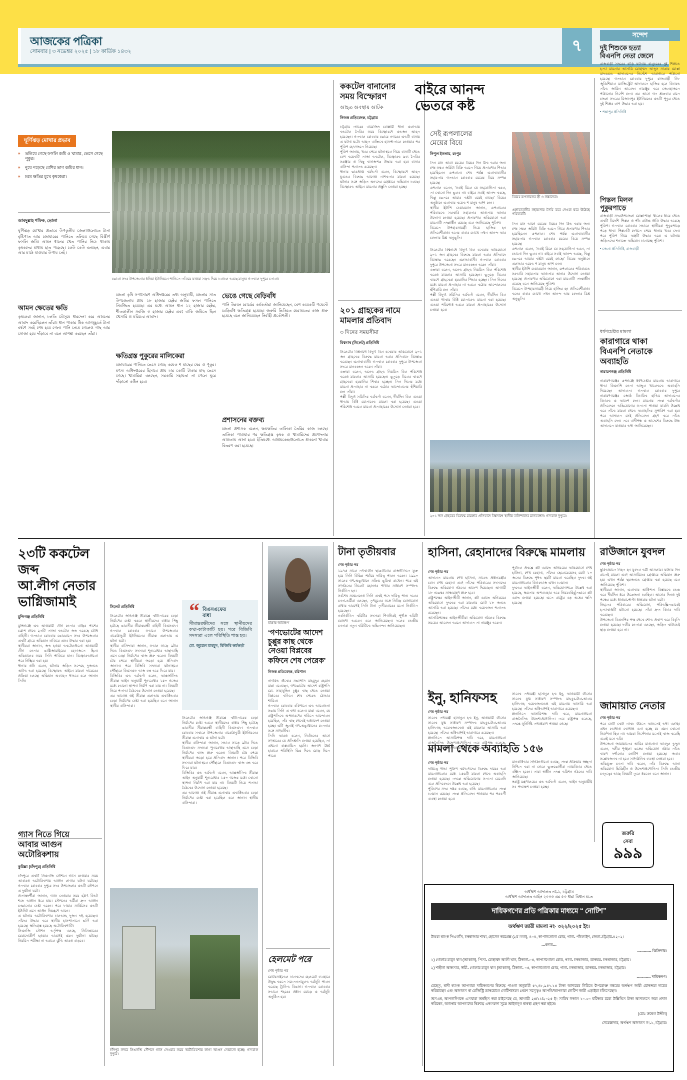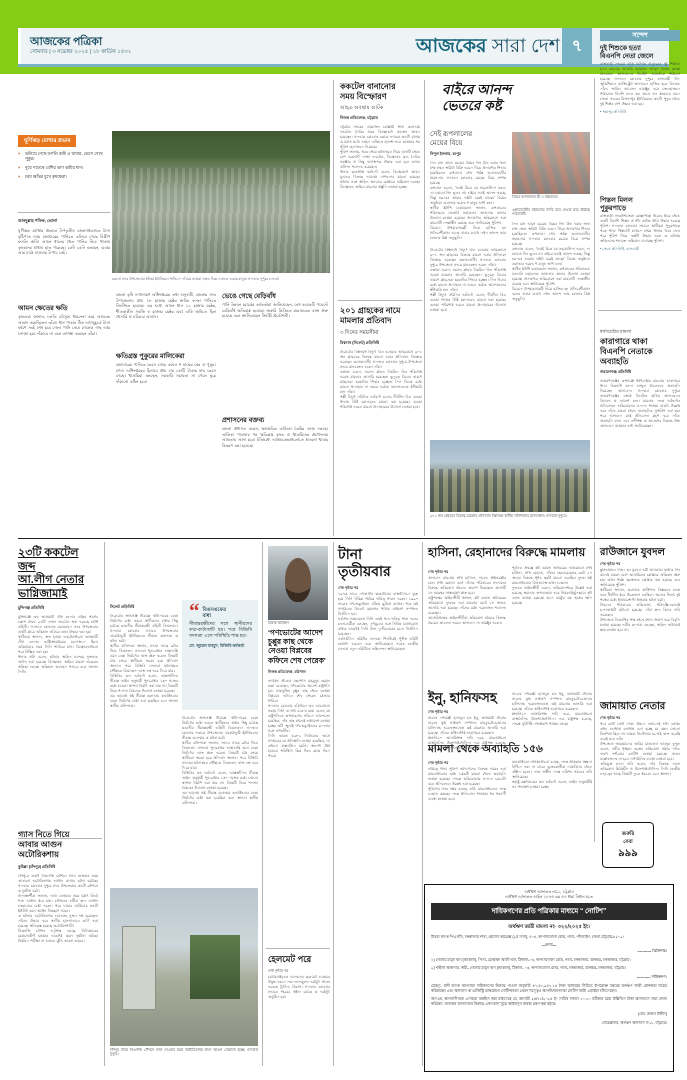--- a/index.html
+++ b/index.html
@@ -45,21 +45,21 @@
   .h-md  { font-size: 10.5px; font-weight: bold; color: #111; line-height: 1.2; }
   .h-sm  { font-size: 8px; font-weight: bold; color: #111; line-height: 1.22; }
   .h-xs  { font-size: 6.5px; font-weight: bold; color: #111; line-height: 1.24; }
   .vline { position: absolute; width: 0; border-left: 0.6px solid #b5b5b5; }
   .hline { position: absolute; height: 0; border-top: 0.6px solid #b5b5b5; }
   .hline-dark { position: absolute; height: 0; border-top: 1px solid #222; }
 
   
   #masthead {
     position: absolute; left: 0; top: 0; width: 687px; height: 74px;
-    background: #84cc16;
+    background: #fde047;
   }
   #masthead .band {
     position: absolute; left: 18px; top: 28px; width: 651px; height: 36px;
     background: #eef4f6;
   }
   #paper-logo {
     position: absolute; left: 30px; top: 33px;
     font-size: 11px; font-weight: bold; color: #1b4f63; letter-spacing: -0.2px;
   }
   #paper-date {
@@ -166,21 +166,21 @@
   .quote-attr { font-size: 4px; color: #3a5c68; margin-top: 4px; font-weight: bold;}
 
   
   #logo999 {
     position: absolute; left: 602px; top: 822px; width: 52px; height: 46px;
     border: 1.4px solid #111; border-radius: 4px; background:#fff;
     display:flex; flex-direction:column; align-items:center; justify-content:center;
   }
   #logo999 .l1{font-size:5px;font-weight:bold;color:#111;}
   #logo999 .l2{font-size:5px;font-weight:bold;color:#111;}
-  #logo999 .l3{font-size:10px;font-weight:bold;color:#111;line-height:14px;}
+  #logo999 .l3{font-size:15px;font-weight:bold;color:#111;line-height:14px;}
 
   
   #notice-box {
     position: absolute; left: 424px; top: 884px; width: 250px; height: 188px;
     border: 1px solid #111; background:#fff; padding:4px 6px;
   }
   #notice-box .nb-line { text-align:center; font-size:4px; color:#222; line-height:5.4px;}
   #notice-box .nb-bar {
     background:#2b2b2b; color:#fff; text-align:center;
     font-size:6.6px; font-weight:bold; padding:2.5px 0; margin:3px 0;
@@ -196,24 +196,20 @@
 </head>
 <body>
 
 <div id="page">
 
   <div id="masthead">
     <div class="band"></div>
     <div class="leftbar"></div>
     <div id="paper-logo">আজকের পত্রিকা</div>
     <div id="paper-date">সোমবার | ৩ নভেম্বর ২০২৫ | ১৮ কার্তিক ১৪৩২</div>
-    <div id="section-title">
-      <span class="b">আজকের</span>
-      <span>সারা দেশ</span>
-    </div>
     <div id="page-number-box">৭</div>
     <div class="baseline"></div>
   </div>
 
   <div id="sondesh-head">সন্দেশ</div>
 
   <div class="col" style="left:600px; top:44px; width:80px;">
     <div class="h-xs" style="white-space:pre-line;">দুই শিশুকে হত্যা
 বিএনপি নেতা জেলে</div>
     <div class="body-text tiny" style="margin-top:2px;">রাজবাড়ী সদরের বাড়ি ঘটনায় বালুচরের দুই শিশুকে হত্যা মামলার আসামি মোহাম্মদ আব্দুস সাত্তার মোল্লা মাদবরকে আদালতের নির্দেশে কারাগারে পাঠানো হয়েছে। গতকাল রোববার দুপুরে রাজবাড়ী চিফ জুডিশিয়াল ম্যাজিস্ট্রেট আদালতে হাজির হলে বিচারক তাঁকে জামিন আবেদন নামঞ্জুর করে জেলহাজতে পাঠানোর নির্দেশ দেন। এর আগে গত শুক্রবার রাতে জেলা সদরের মিজানপুর ইউনিয়নের একটি পুকুর থেকে দুই শিশুর লাশ উদ্ধার করা হয়।</div>
@@ -298,21 +294,21 @@
 মামলার প্রতিবাদ</div>
     <div style="font-size:5.4px;color:#333;margin-top:3px;">৩ দিনের সময়সীমা</div>
     <div class="byline" style="font-size:3.8px;margin-top:3px;">বিশ্বনাথ (সিলেট) প্রতিনিধি</div>
     <div class="body-text tiny" style="height:110px;white-space:pre-line;">সিলেটের বিশ্বনাথে বিদ্যুৎ বিল বকেয়ার অভিযোগে ২০১ জন গ্রাহকের বিরুদ্ধে মামলা করার প্রতিবাদে বিক্ষোভ করেছেন এলাকাবাসী। গতকাল রোববার দুপুরে উপজেলা সদরে মানববন্ধন করেন তাঁরা।
 বক্তারা বলেন, অনেক গ্রাহক নিয়মিত বিল পরিশোধ করেও মামলার আসামি হয়েছেন। ভুতুড়ে বিলের কারণে গ্রাহকেরা হয়রানির শিকার হচ্ছেন। তিন দিনের মধ্যে মামলা প্রত্যাহার না করলে কঠোর আন্দোলনের হুঁশিয়ারি দেন তাঁরা।
 পল্লী বিদ্যুৎ সমিতির কর্মকর্তা বলেন, দীর্ঘদিন বিল বকেয়া থাকায় বিধি মোতাবেক মামলা করা হয়েছে। বকেয়া পরিশোধ করলে মামলা প্রত্যাহারের উদ্যোগ নেওয়া হবে।</div>
   </div>
 
   <div class="vline" style="left:424px; top:80px; height:456px;"></div>
 
-  <div class="col" style="left:442px; top:82px; width:160px;font-style:italic;">
+  <div class="col" style="left:415px; top:82px; width:160px;">
     <div class="h-lg" style="white-space:pre-line;">বাইরে আনন্দ
 ভেতরে কষ্ট</div>
   </div>
 
   <div class="col" style="left:430px; top:130px; width:76px;">
     <div class="h-xs" style="white-space:pre-line;color:#333;font-weight:normal;font-size:7px;">সেই রূপলালের
 মেয়ের বিয়ে</div>
     <div class="byline" style="font-size:3.8px;margin-top:4px;">নিপুল ইসলাম, রংপুর</div>
     <div class="body-text tiny" style="height:110px;white-space:pre-line;">তিন মাস আগে মেয়ের বিয়ের দিন ঠিক করার জন্য শেষ সম্বল জমিটা বিক্রি করতে গিয়ে প্রতারণার শিকার হয়েছিলেন রূপলাল। শেষ পর্যন্ত এলাকাবাসীর সহায়তায় গতকাল রোববার মেয়ের বিয়ে সম্পন্ন হয়েছে।
 রূপলাল বলেন, ‘সবাই মিলে যে সহযোগিতা করল, তা কোনো দিন ভুলব না। বাইরে সবাই আনন্দ করছে, কিন্তু ভেতরে আমার কষ্টটা রয়েই গেছে।’ বিয়ের অনুষ্ঠানে এলাকার কয়েক শ মানুষ অংশ নেন।
@@ -341,21 +337,21 @@
   </div>
 
   <div class="photo ph-rally" style="left:430px; top:440px; width:160px; height:72px;"></div>
   <div class="col" style="left:430px; top:514px; width:160px;">
     <div class="imgcap">২০১ জন গ্রাহকের বিরুদ্ধে মামলার প্রতিবাদে বিশ্বনাথে স্থানীয় বাসিন্দাদের মানববন্ধন। গতকাল দুপুরে।</div>
   </div>
 
   <div class="hline-dark" style="left:18px; top:538px; width:664px;"></div>
 
   <div class="col" style="left:18px; top:546px; width:80px;">
-    <div class="h-xs" style="white-space:pre-line;font-size:11px;text-decoration:underline;">২৩টি ককটেল জব্দ
+    <div class="h-xs" style="white-space:pre-line;font-size:13px;">২৩টি ককটেল জব্দ
 আ.লীগ নেতার
 ভাগ্নিজামাই</div>
     <div class="byline" style="font-size:3.8px;margin-top:4px;">মুন্সিগঞ্জ প্রতিনিধি</div>
     <div class="body-text tiny" style="height:228px;white-space:pre-line;">মুন্সিগঞ্জে এক আওয়ামী লীগ নেতার বাড়ির পাশের ঝোপ থেকে ২৩টি তাজা ককটেল জব্দ করেছে যৌথ বাহিনী। গতকাল রোববার ভোররাতে সদর উপজেলার একটি গ্রামে অভিযান চালিয়ে এসব উদ্ধার করা হয়।
 স্থানীয়রা জানান, জব্দ হওয়া ককটেলগুলো আওয়ামী লীগ নেতার ভাগ্নিজামাইয়ের হেফাজতে ছিল। অভিযানের সময় তিনি পালিয়ে যান। বিস্ফোরকগুলো পরে নিষ্ক্রিয় করা হয়।
 থানার ওসি বলেন, ঘটনায় জড়িত সন্দেহে দুজনকে আটক করা হয়েছে। বিস্ফোরক আইনে মামলা দায়েরের প্রক্রিয়া চলছে। অভিযান অব্যাহত থাকবে বলে জানান তিনি।</div>
   </div>
 
   <div class="hline" style="left:18px; top:838px; width:84px;"></div>
 
@@ -413,29 +409,29 @@
 নেওয়া বিপ্লবের
 কফিনে শেষ পেরেক’</div>
     <div class="byline" style="font-size:3.7px;margin-top:4px;">নিজস্ব প্রতিবেদক, বরিশাল</div>
     <div class="body-text tiny" style="height:205px;white-space:pre-line;">নাগরিক ঐক্যের সভাপতি মাহমুদুর রহমান মান্না বলেছেন, গণভোটের আদেশ রাষ্ট্রপতি মো. সাহাবুদ্দিন চুপ্পুর কাছ থেকে নেওয়া বিপ্লবের কফিনে শেষ পেরেক ঠোকার শামিল।
 গতকাল রোববার বরিশালে এক আলোচনা সভায় তিনি এ কথা বলেন। মান্না বলেন, যে রাষ্ট্রপতিকে অপসারণের দাবিতে আন্দোলন হয়েছিল, তাঁর কাছ থেকেই অধ্যাদেশ নেওয়া হচ্ছে। এটি জুলাই গণ-অভ্যুত্থানের চেতনার সঙ্গে সাংঘর্ষিক।
 তিনি আরও বলেন, নির্বাচনের আগে সংস্কারের যে প্রতিশ্রুতি দেওয়া হয়েছিল, তা এখনো বাস্তবায়িত হয়নি। জনগণ ধৈর্য হারালে পরিস্থিতি ভিন্ন দিকে মোড় নিতে পারে।</div>
   </div>
 
   <div class="hline" style="left:266px; top:948px; width:64px;"></div>
   <div class="col" style="left:268px; top:954px; width:62px;">
-    <div class="h-xs" style="font-size:8.5px;">হেলমেট পরে</div>
+    <div class="h-xs" style="font-size:8.5px;font-style:italic;">হেলমেট পরে</div>
     <div style="font-size:3.7px;color:#444;margin-top:3px;">শেষ পৃষ্ঠার পর</div>
     <div class="body-text tiny" style="height:90px;">মোটরসাইকেল চালকদের হেলমেট ব্যবহারে উদ্বুদ্ধ করতে সচেতনতামূলক কর্মসূচি পালন করেছে ট্রাফিক বিভাগ। গতকাল রোববার সকালে শহরের প্রধান মোড়ে এ কর্মসূচি অনুষ্ঠিত হয়।</div>
   </div>
 
   <div class="vline" style="left:333px; top:542px; height:524px;"></div>
 
   <div class="col" style="left:338px; top:546px; width:80px;">
-    <div class="h-xs" style="font-size:14px;">টানা তৃতীয়বার</div>
+    <div class="h-xs" style="font-size:10px;">টানা তৃতীয়বার</div>
     <div style="font-size:3.7px;font-weight:bold;color:#333;margin-top:4px;">শেষ পৃষ্ঠার পর</div>
     <div class="body-text tiny" style="height:340px;white-space:pre-line;">১৯৭৫ সালে তৎকালীন ছাত্রলীগের রাজনীতিতে যুক্ত হয়ে তিনি বিভিন্ন পর্যায়ে দায়িত্ব পালন করেন। ১৯৯০ সালের গণ-অভ্যুত্থানে সক্রিয় ভূমিকা রাখেন। পরে এই সংগঠনের সিলেট মহানগর শাখার সাধারণ সম্পাদক নির্বাচিত হন।
 সর্বশেষ সম্মেলনেও তিনি একই পদে দায়িত্ব পান। দলের নেতা-কর্মীরা বলছেন, তৃণমূলের সঙ্গে নিবিড় যোগাযোগ রাখার কারণেই তিনি টানা তৃতীয়বারের মতো নির্বাচিত হয়েছেন।
 নবনির্বাচিত কমিটির সদস্যরা শিগগিরই পূর্ণাঙ্গ কমিটি ঘোষণা করবেন বলে জানিয়েছেন। দলের কেন্দ্রীয় নেতারা নতুন কমিটিকে অভিনন্দন জানিয়েছেন।</div>
   </div>
 
   <div class="vline" style="left:422px; top:542px; height:524px;"></div>
 
   <div class="col" style="left:428px; top:546px; width:164px;">
     <div class="h-md" style="font-size:11.5px;">হাসিনা, রেহানাদের বিরুদ্ধে মামলায়</div>

